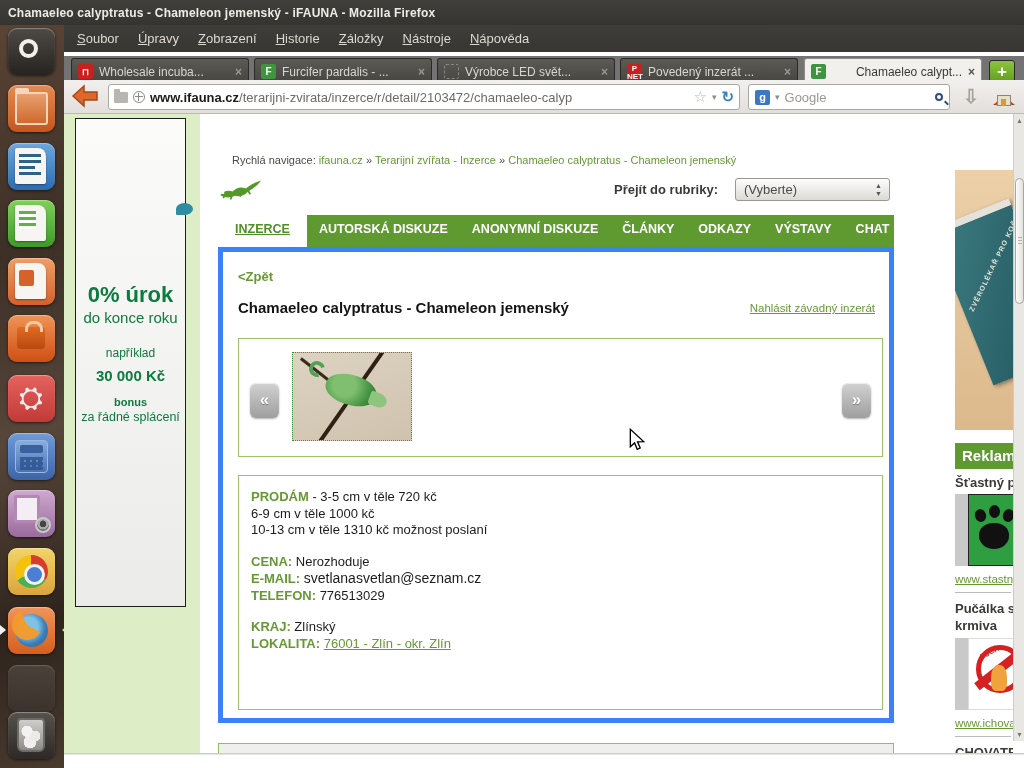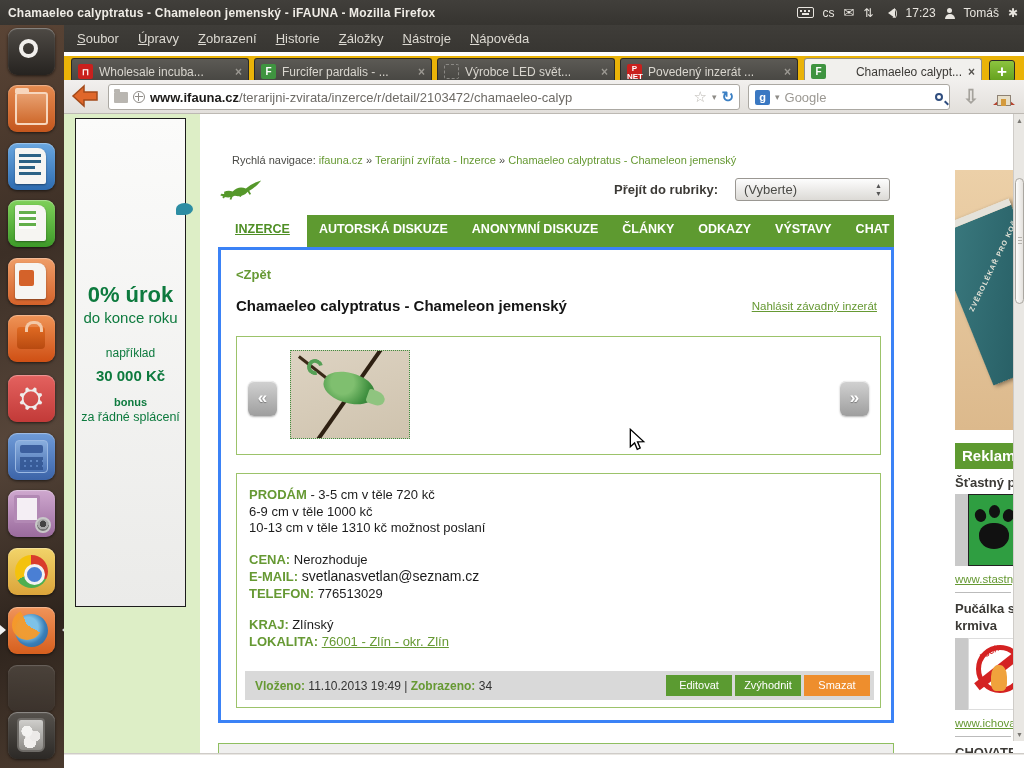--- a/index.html
+++ b/index.html
@@ -72,21 +72,21 @@
      background:radial-gradient(circle at 30% 30%, #f4f3f1 0 25%, transparent 26%), radial-gradient(circle at 70% 50%, #eceae8 0 28%, transparent 29%), radial-gradient(circle at 45% 75%, #f1efed 0 30%, transparent 31%); }
   .ff-arrow-l { position:absolute; left:0; width:0; height:0; border:5px solid transparent; border-left:6px solid #f2f2f2; }
   .ff-arrow-r { position:absolute; left:57px; width:0; height:0; border:5px solid transparent; border-right:6px solid #d8d8d8; }
 
   
   #menubar { position:absolute; left:64px; top:25px; width:960px; height:27px;
     background:linear-gradient(#3f3d39,#383632); display:flex; align-items:center; gap:19px; padding-left:13px; }
   #menubar .mitem { color:#dcd9d2; font-size:13px; }
   #menubar .mitem::first-letter { text-decoration:underline; }
 
-  #tabstrip { position:absolute; left:64px; top:56px; width:960px; height:28px; background:#eab308; }
+  #tabstrip { position:absolute; left:64px; top:56px; width:960px; height:28px; background:#737373; }
   .tab { position:absolute; top:2px; height:26px; width:178px; border-radius:3px 3px 0 0;
     display:flex; align-items:center; padding:0 6px; gap:6px;
     background:linear-gradient(#5c5a55,#454440); border:1px solid #2b2a27; border-bottom:none; }
   .tab .ttl { flex:1; font-size:12px; color:#d9d6cf; white-space:nowrap; overflow:hidden; }
   .tab .cls { color:#9b9892; font-size:12px; font-weight:bold; }
   .tab.active { background:#f1f0ed; border-color:#8f8d88; }
   .tab.active .ttl { color:#3c3a36;text-align:right; }
   .tab.active .cls { color:#55534f; }
   .fav { width:15px; height:15px; border-radius:2px; flex:none; font-size:10px; font-weight:bold; color:#fff; text-align:center; line-height:15px; }
   .fav.redcart { background:#c9201d; }
@@ -156,21 +156,21 @@
   #jump-select { position:absolute; right:0; top:2px; width:155px; height:23px;
     background:linear-gradient(#fdfdfd,#dcdad6); border:1px solid #9a9792; border-radius:3px;
     font-size:13px; color:#4a4a46; padding:3px 8px; }
   #jump-select .spin { position:absolute; right:7px; top:3px; font-size:7px; color:#555; line-height:8px; text-align:center; }
 
   #gtabs { position:absolute; left:154px; top:101px; width:676px; height:44px; background:#5e9a30; display:flex; }
   #gtabs .gt { color:#fff; font-size:12.5px; font-weight:bold; line-height:28px; padding:0 12px; white-space:nowrap; }
   #gtabs .gt.on { background:#fff; color:#4f8f25; text-decoration:underline; padding:0 17px; }
 
   
-  #outerbox { position:absolute; left:154px; top:133px; width:676px; height:476px; background:#fff; border:3px solid #3b82f6; }
+  #outerbox { position:absolute; left:154px; top:133px; width:676px; height:476px; background:#fff; border:5px solid #3b82f6; }
   #backlink { position:absolute; left:15px; top:17px; font-size:13px; font-weight:bold; color:#669933; }
   #adtitle { position:absolute; left:15px; top:47px; font-size:15px; font-weight:bold; color:#141414; }
   #report { position:absolute; right:14px; top:50px; font-size:11.5px; color:#669933; text-decoration:underline;padding-left:28px; }
 
   #carousel { position:absolute; left:15px; top:86px; width:645px; height:119px; border:1px solid #9cc36a; }
   .car-btn { position:absolute; top:44px; width:29px; height:35px; border-radius:6px;
     background:linear-gradient(#d2d2d2,#9e9e9e); box-shadow:inset 0 1px 0 #eee, 0 1px 2px rgba(0,0,0,.3);
     color:#fff; font-size:17px; font-weight:bold; text-align:center; line-height:34px; text-shadow:0 1px 1px #777; }
   #car-prev { left:11px; } #car-next { right:11px; }
   #photo { position:absolute; left:53px; top:13px; width:120px; height:89px;
@@ -235,34 +235,20 @@
 
   #cursor { position:absolute; left:628px; top:428px; z-index:50; }
 </style>
 </head>
 <body>
 
 <div id="screen">
 
   <div id="titlebar">
     <span class="wtitle">Chamaeleo calyptratus - Chameleon jemenský - iFAUNA - Mozilla Firefox</span>
-    <div id="tray">
-      <span class="kbd-ic"></span>
-      <span>cs</span>
-      <span class="env-ic">✉</span>
-      <span>⇅</span>
-      <span class="spk">
-          <span class="cone"></span>
-          <span class="wav">))</span>
-        </span>
-      <span>17:23</span>
-      <span class="usr-ic"></span>
-      <span>Tomáš</span>
-      <span>✱</span>
-    </div>
   </div>
 
   <div id="launcher">
     <div class="tile t-dash" style="top:3px">
         <span class="ring"></span>
       </div>
     <div class="tile t-folder" style="top:60px">
         <div class="inner"></div>
       </div>
     <div class="tile t-writer" style="top:118px">
@@ -449,32 +435,20 @@
         <div class="dtext">
           <div><span class="lbl">PRODÁM</span><span> - 3-5 cm v těle 720 kč</span></div>
           <div>6-9 cm v těle 1000 kč</div>
           <div>10-13 cm v těle 1310 kč možnost poslaní</div>
           <div class="grp"><span class="lbl">CENA:</span> <span>Nerozhoduje</span></div>
           <div><span class="lbl">E-MAIL:</span> <span class="email-val">svetlanasvetlan@seznam.cz</span></div>
           <div><span class="lbl">TELEFON:</span> <span>776513029</span></div>
           <div class="grp"><span class="lbl">KRAJ:</span> <span>Zlínský</span></div>
           <div><span class="lbl">LOKALITA:</span> <a>76001 - Zlín - okr. Zlín</a></div>
         </div>
-        <div id="adfooter">
-          <span class="lbl">Vloženo:</span>&nbsp;
-          <span>11.10.2013 19:49</span>&nbsp;
-          <span>|</span>&nbsp;
-          <span class="lbl">Zobrazeno:</span>&nbsp;
-          <span>34</span>
-          <span class="btns">
-            <span class="abtn green">Editovat</span>
-            <span class="abtn green">Zvýhodnit</span>
-            <span class="abtn orange">Smazat</span>
-          </span>
-        </div>
       </div>
     </div>
 
     <div id="nextbox"></div>
 
     <div id="sidebar">
       <div id="book">
         <div class="cover"></div>
         <div class="spine">ZVĚROLÉKAŘ PRO KOČKU</div>
       </div>

